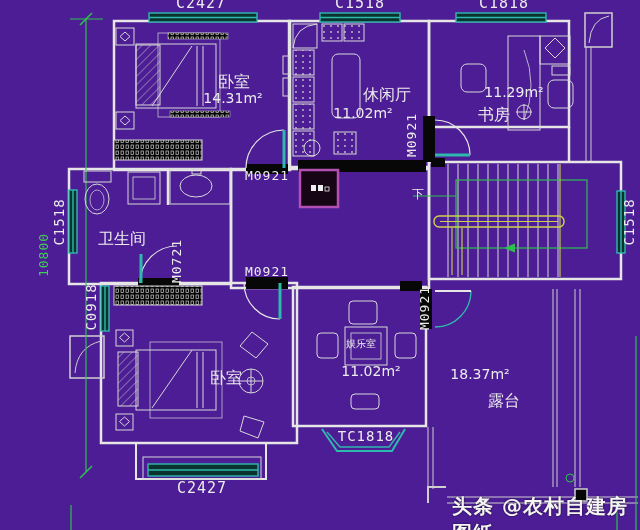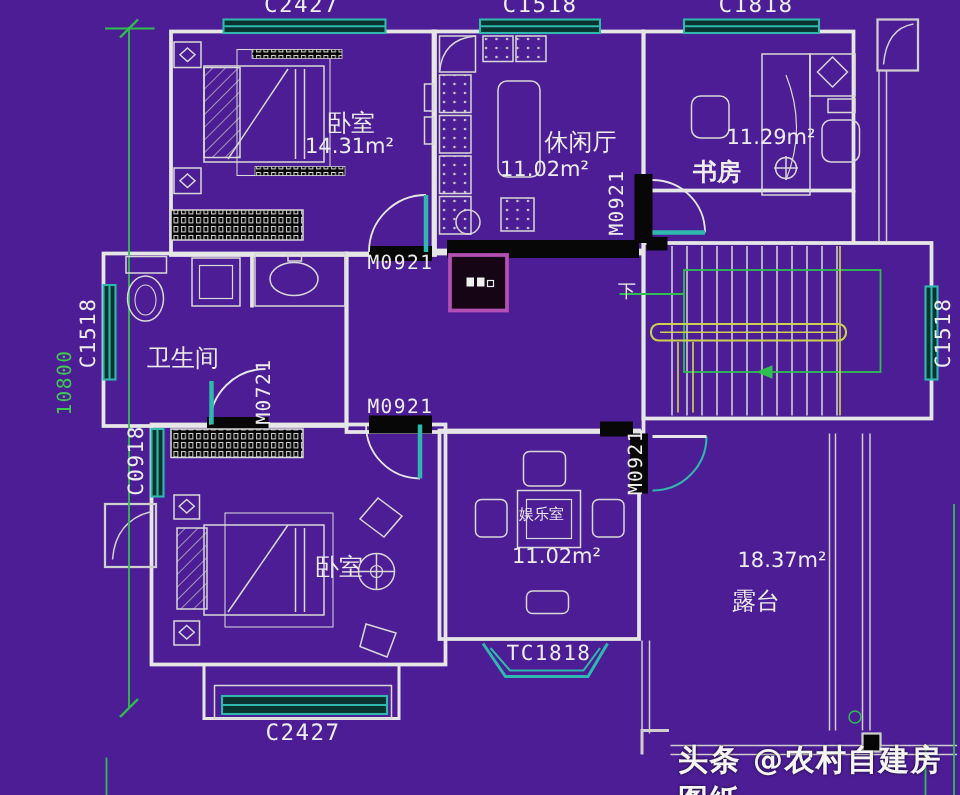--- a/index.html
+++ b/index.html
@@ -282,30 +282,30 @@
   <div class="lbl code" style="left:320px;top:-4px;width:80px;font-size:15px;">C1518</div>
   <div class="lbl code" style="left:464px;top:-4px;width:80px;font-size:15px;">C1818</div>
 
   <div class="lbl rname" style="left:194px;top:74px;width:80px;">卧室</div>
   <div class="lbl area" style="left:183px;top:91px;width:100px;">14.31m²</div>
 
   <div class="lbl rname" style="left:347px;top:87px;width:80px;">休闲厅</div>
   <div class="lbl area" style="left:313px;top:106px;width:100px;">11.02m²</div>
 
   <div class="lbl area" style="left:464px;top:85px;width:100px;">11.29m²</div>
-  <div class="lbl rname" style="left:438px;top:107px;width:80px;font-weight:bold;">书房</div>
+  <div class="lbl rname" style="left:454px;top:107px;width:80px;">书房</div>
 
   <div class="lbl rname" style="left:82px;top:204px;width:80px;margin-top:27px;">卫生间</div>
 
   <div class="lbl rname" style="left:186px;top:370px;width:80px;">卧室</div>
 
   <div class="lbl" style="left:321px;top:339px;width:80px;font-size:10px;">娱乐室</div>
   <div class="lbl area" style="left:321px;top:364px;width:100px;">11.02m²</div>
 
-  <div class="lbl area" style="left:451px;top:367px;width:100px;text-align:right;">18.37m²</div>
+  <div class="lbl area" style="left:430px;top:367px;width:100px;">18.37m²</div>
   <div class="lbl rname" style="left:464px;top:393px;width:80px;">露台</div>
 
   <div class="lbl code" style="left:227px;top:169px;width:80px;font-size:13px;">M0921</div>
   <div class="lbl code" style="left:227px;top:265px;width:80px;font-size:13px;">M0921</div>
   <div class="vlabel code" style="left:376px;top:127px;font-size:13px;">M0921</div>
   <div class="vlabel code" style="left:389px;top:300px;font-size:13px;">M0921</div>
   <div class="vlabel code" style="left:141px;top:253px;font-size:13px;">M0721</div>
 
   <div class="vlabel code" style="left:24px;top:214px;font-size:14px;">C1518</div>
   <div class="vlabel code" style="left:56px;top:299px;font-size:14px;">C0918</div>

